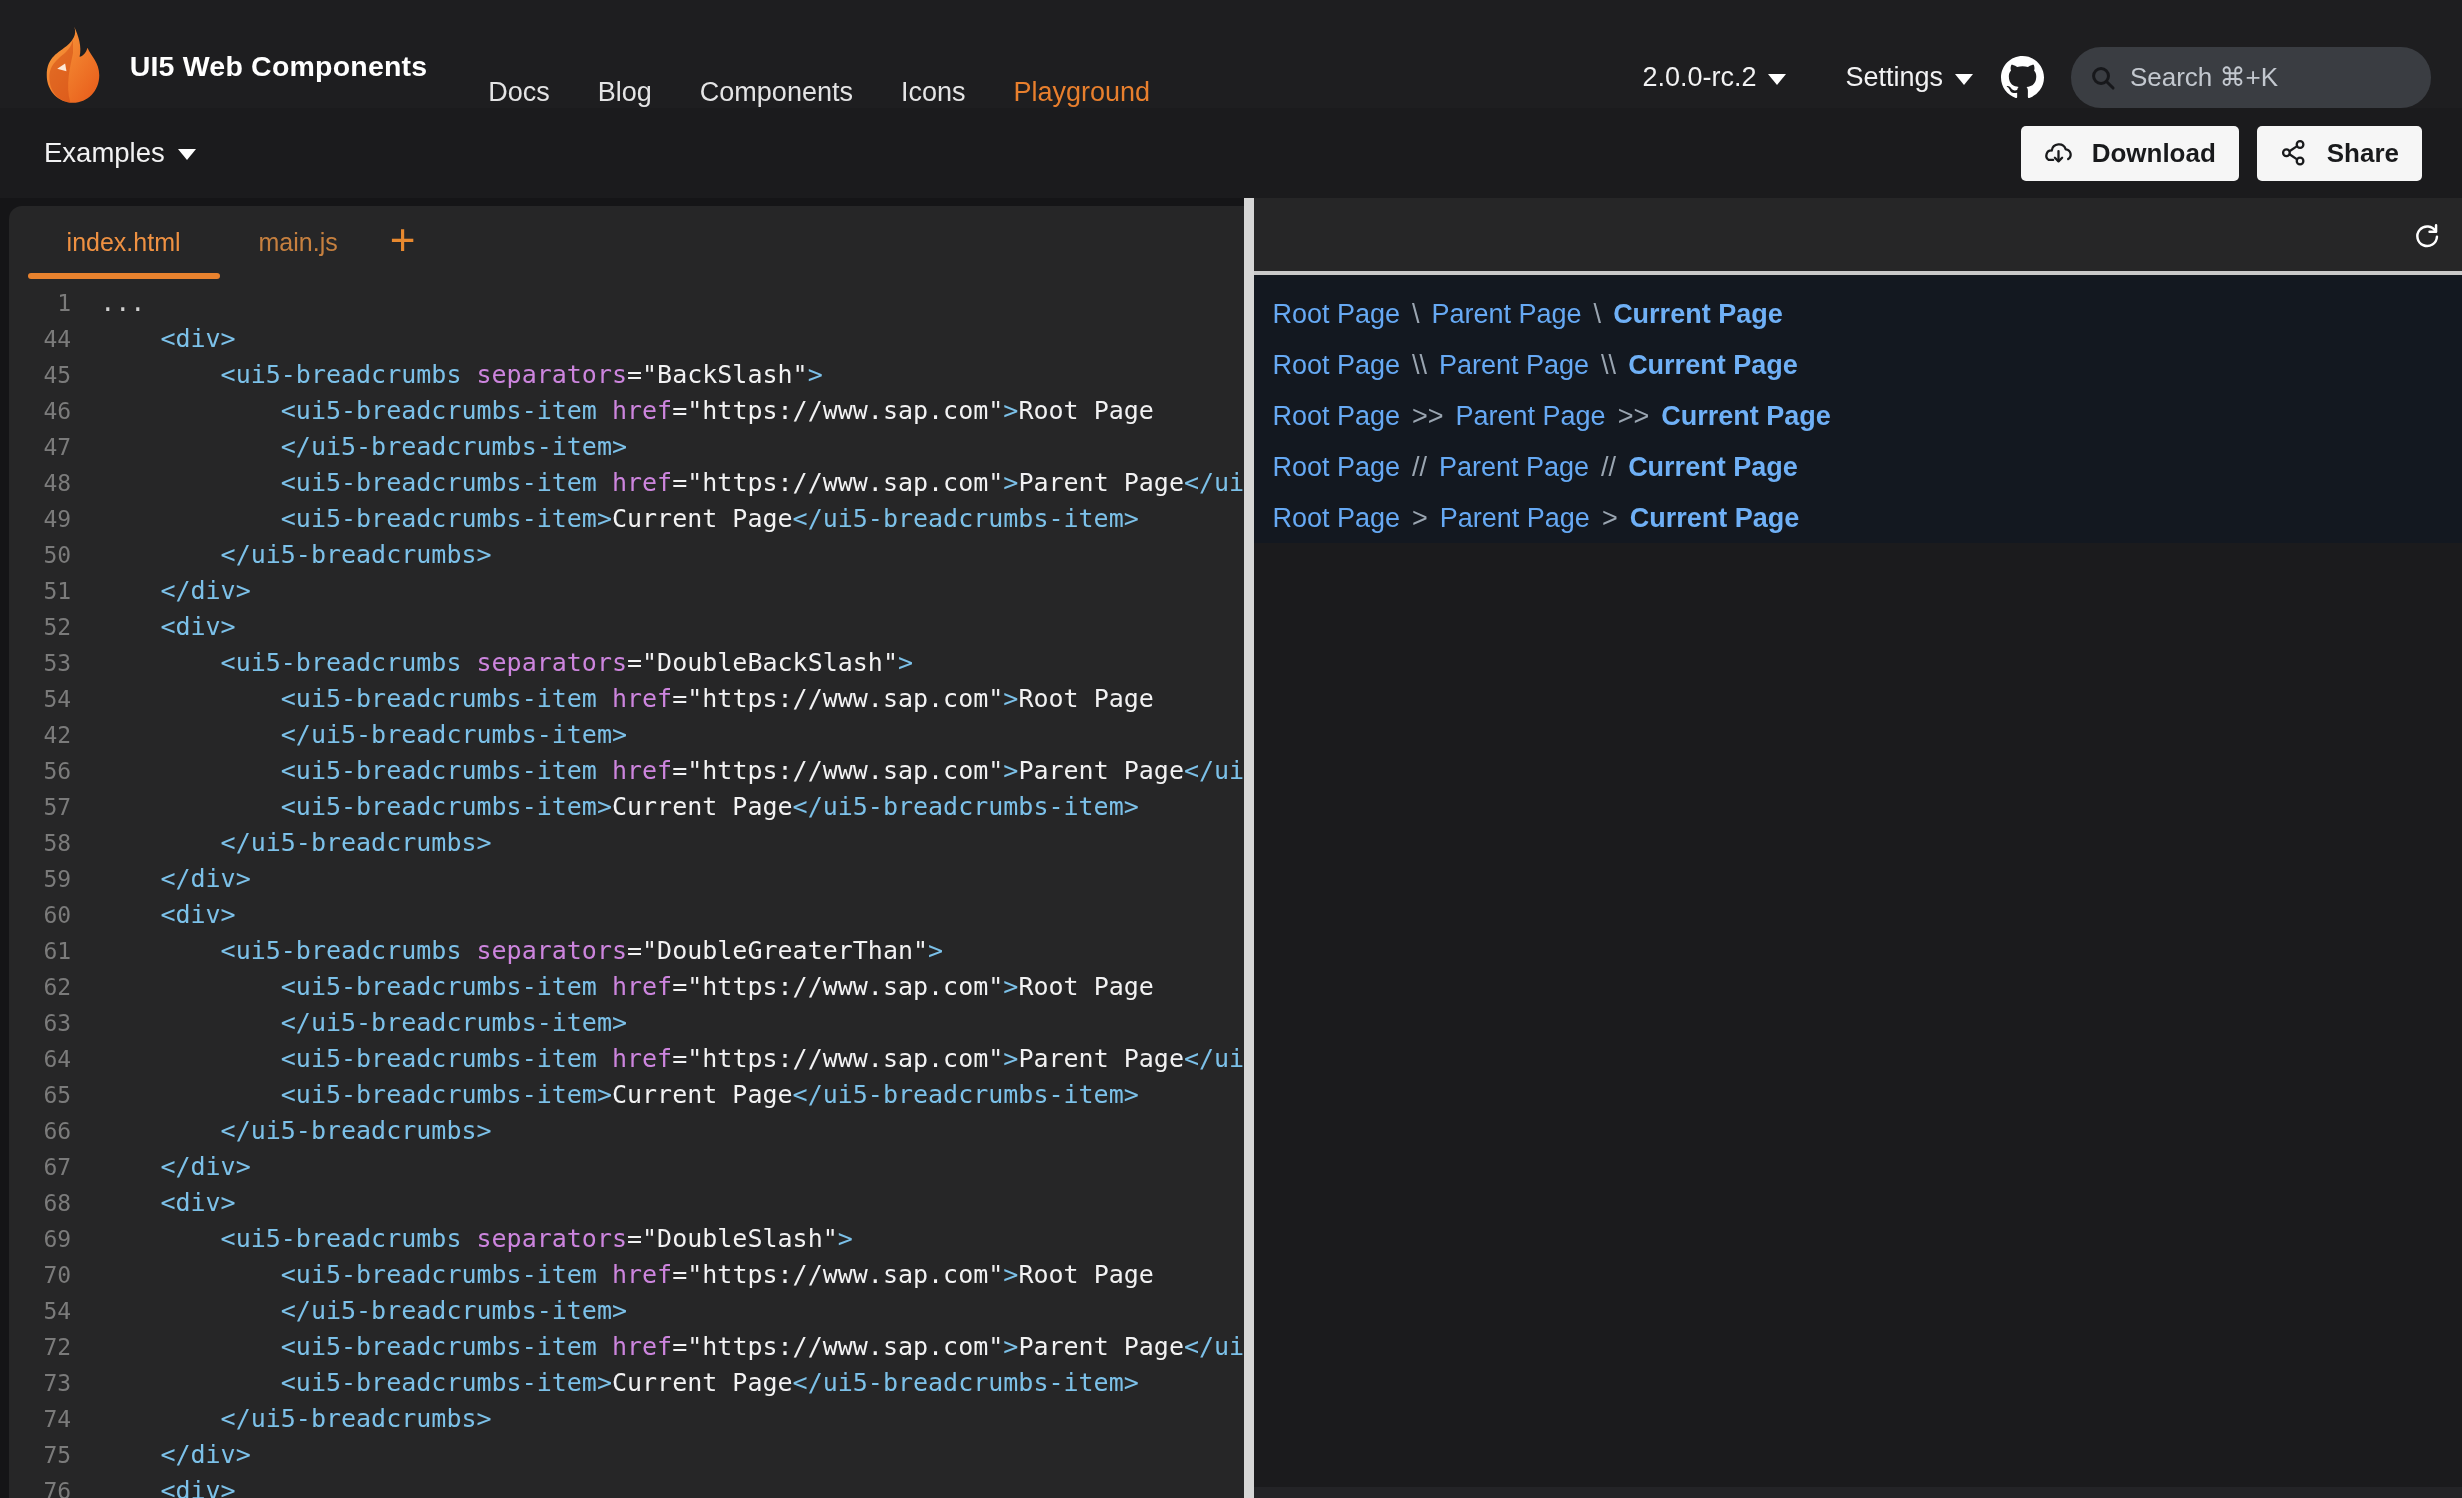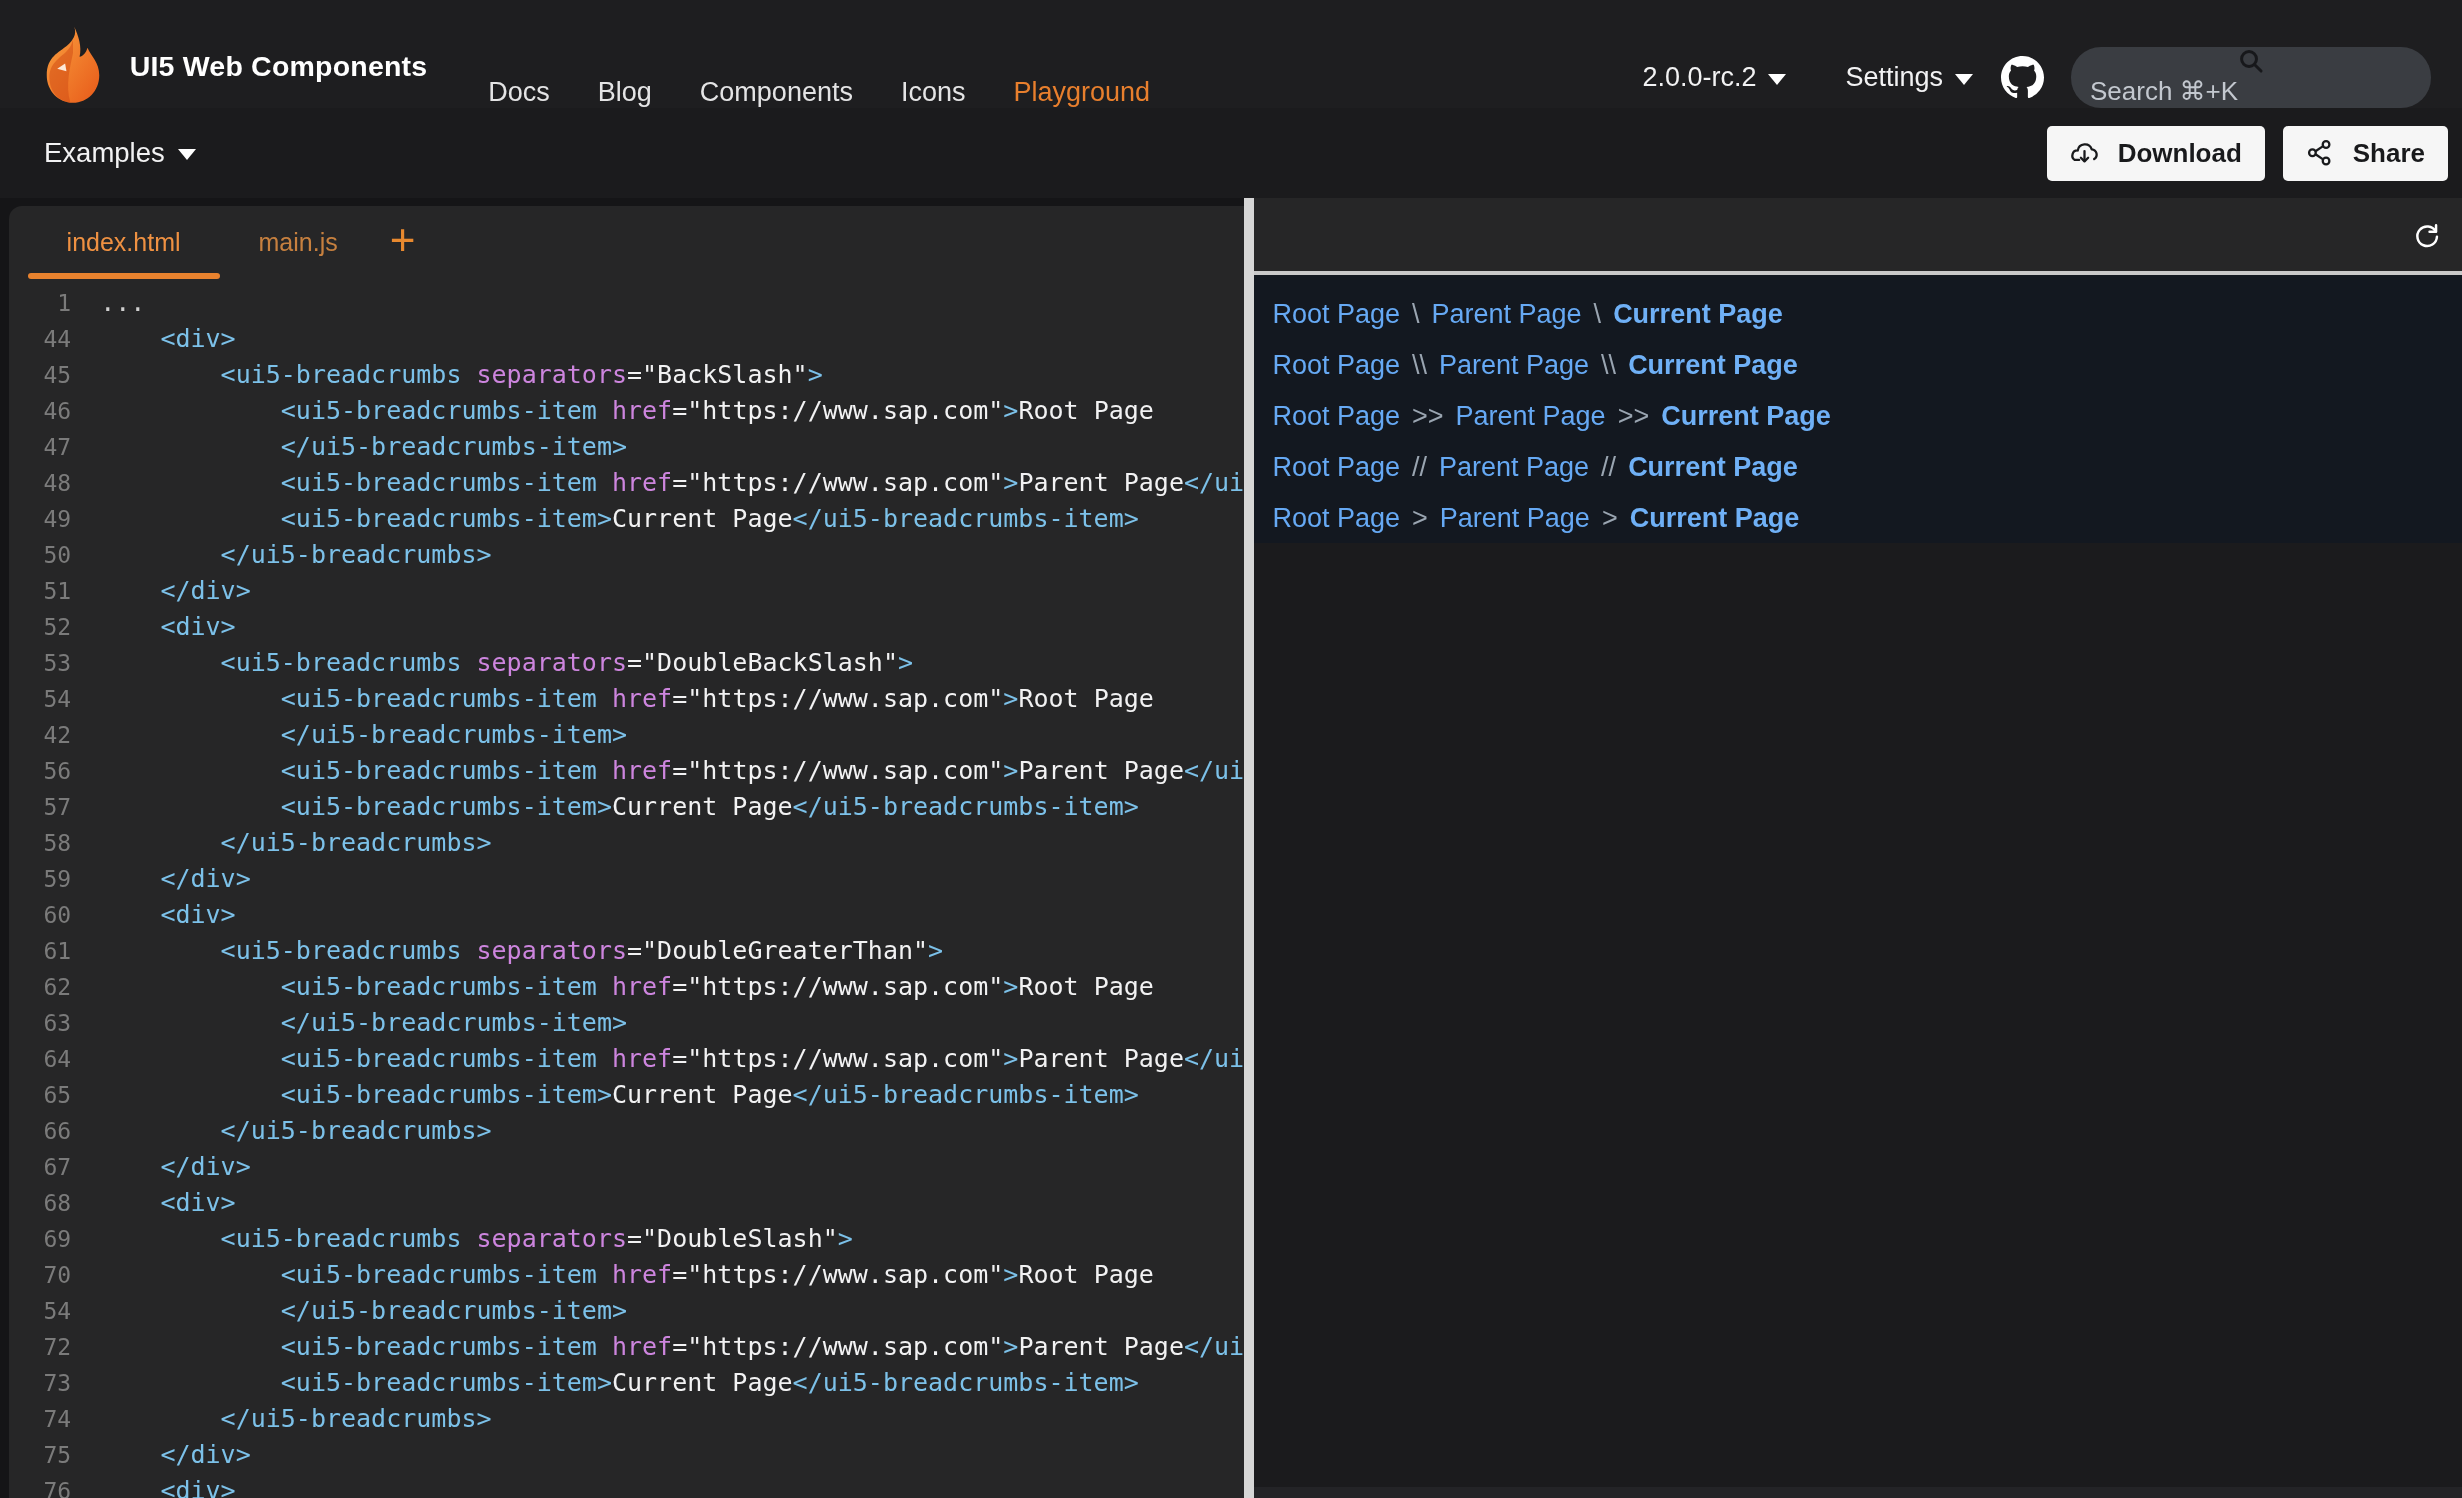--- a/index.html
+++ b/index.html
@@ -12,26 +12,26 @@
   .brand-title { font-size:28.5px; font-weight:700; color:#ffffff; letter-spacing:0.2px; white-space:nowrap; }
   .main-nav { display:flex; align-items:center; }
   .nav-link { font-size:27px; color:#e4e4e5; text-decoration:none; margin:0 24px; white-space:nowrap; cursor:pointer; }
   .nav-link.active { color:#e87f2d; }
   .hdr-right { margin-left:auto; display:flex; align-items:center; }
   .dd-btn { display:flex; align-items:center; gap:12px; font-size:27px; color:#f2f2f3; cursor:pointer; white-space:nowrap; }
   .dd-version { margin-right:59px; }
   .dd-settings { margin-right:27.5px; }
   .caret-down { width:0; height:0; border-left:9.2px solid transparent; border-right:9.2px solid transparent; border-top:11px solid #ffffff; margin-top:3.7px; }
   .gh-link { margin-right:27.5px; display:flex; align-items:center; cursor:pointer; }
-  .search-pill { width:360px; height:61px; border-radius:30px; background:#3a3d42; display:flex; align-items:center; padding:0 18.4px; margin-right:0;flex-direction:column; }
+  .search-pill { width:360px; height:61px; border-radius:30px; background:#3a3d42; display:flex; align-items:center; padding:0 18.4px; margin-right:0; }
   .search-pill input { flex:1; background:transparent; border:none; outline:none; font-size:26px; color:#e3e7ec; margin-left:13px; font-family:"Liberation Sans",sans-serif; }
   .search-pill input::placeholder { color:#c3c8cf; }
 
   
-  .sub-toolbar { height:90px; background:#1b1b1d; display:flex; align-items:center; padding:0 14px 0 44px; }
+  .sub-toolbar { height:90px; background:#1b1b1d; display:flex; align-items:center; padding:0 40px 0 44px; }
   .examples-dd { display:flex; align-items:center; gap:13px; font-size:27.5px; color:#f2f2f3; cursor:pointer; }
   .tb-right { margin-left:auto; display:flex; align-items:center; gap:18.4px; }
   .wbtn { height:55px; border:none; border-radius:5px; background:#f6f6f6; color:#191a1c; font-family:"Liberation Sans",sans-serif;
           font-size:26px; font-weight:700; display:flex; align-items:center; gap:19px; padding:0 23px; cursor:pointer; }
 
   
   .main-area { position:relative; height:1300px; }
   .editor-panel { position:absolute; left:9.2px; top:8px; width:1235px; height:100%; background:#262627; border-top-left-radius:13px; overflow:hidden; }
   .tabbar { height:73px; display:flex; align-items:stretch; padding-left:18.4px; }
   .tab { position:relative; display:flex; align-items:center; padding:0 39px; font-size:25px; color:#c7803f; cursor:pointer; }

